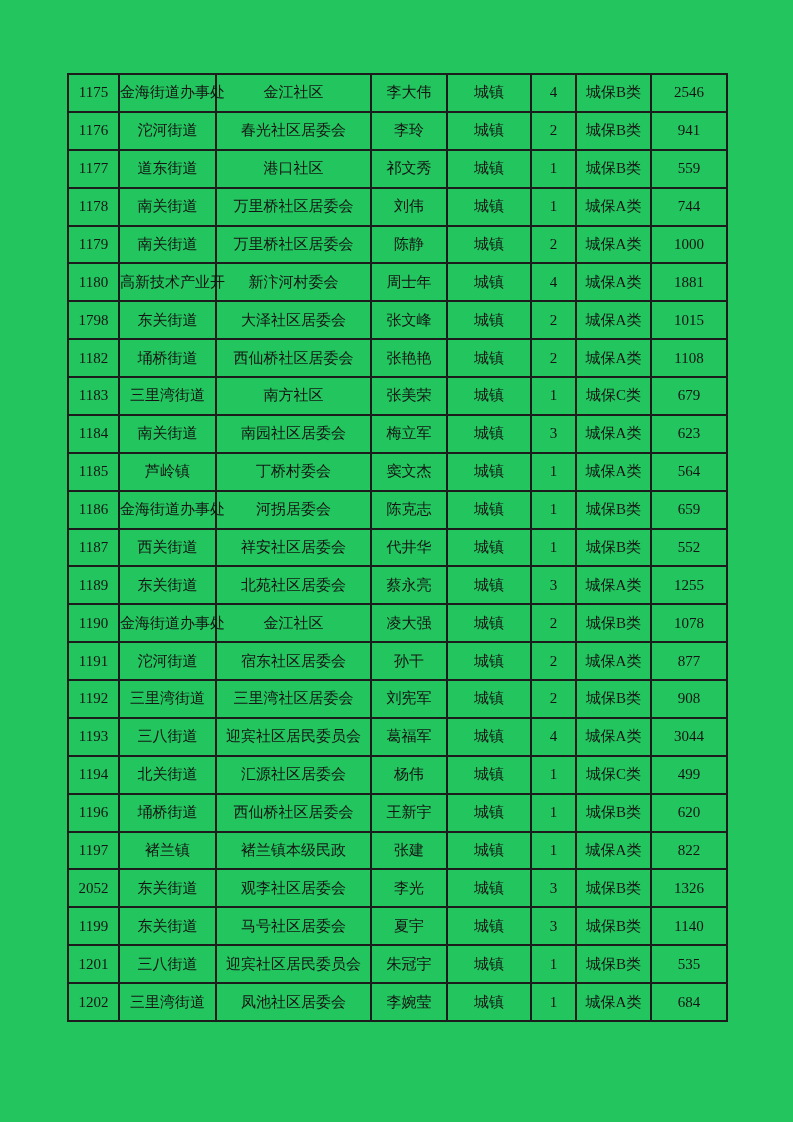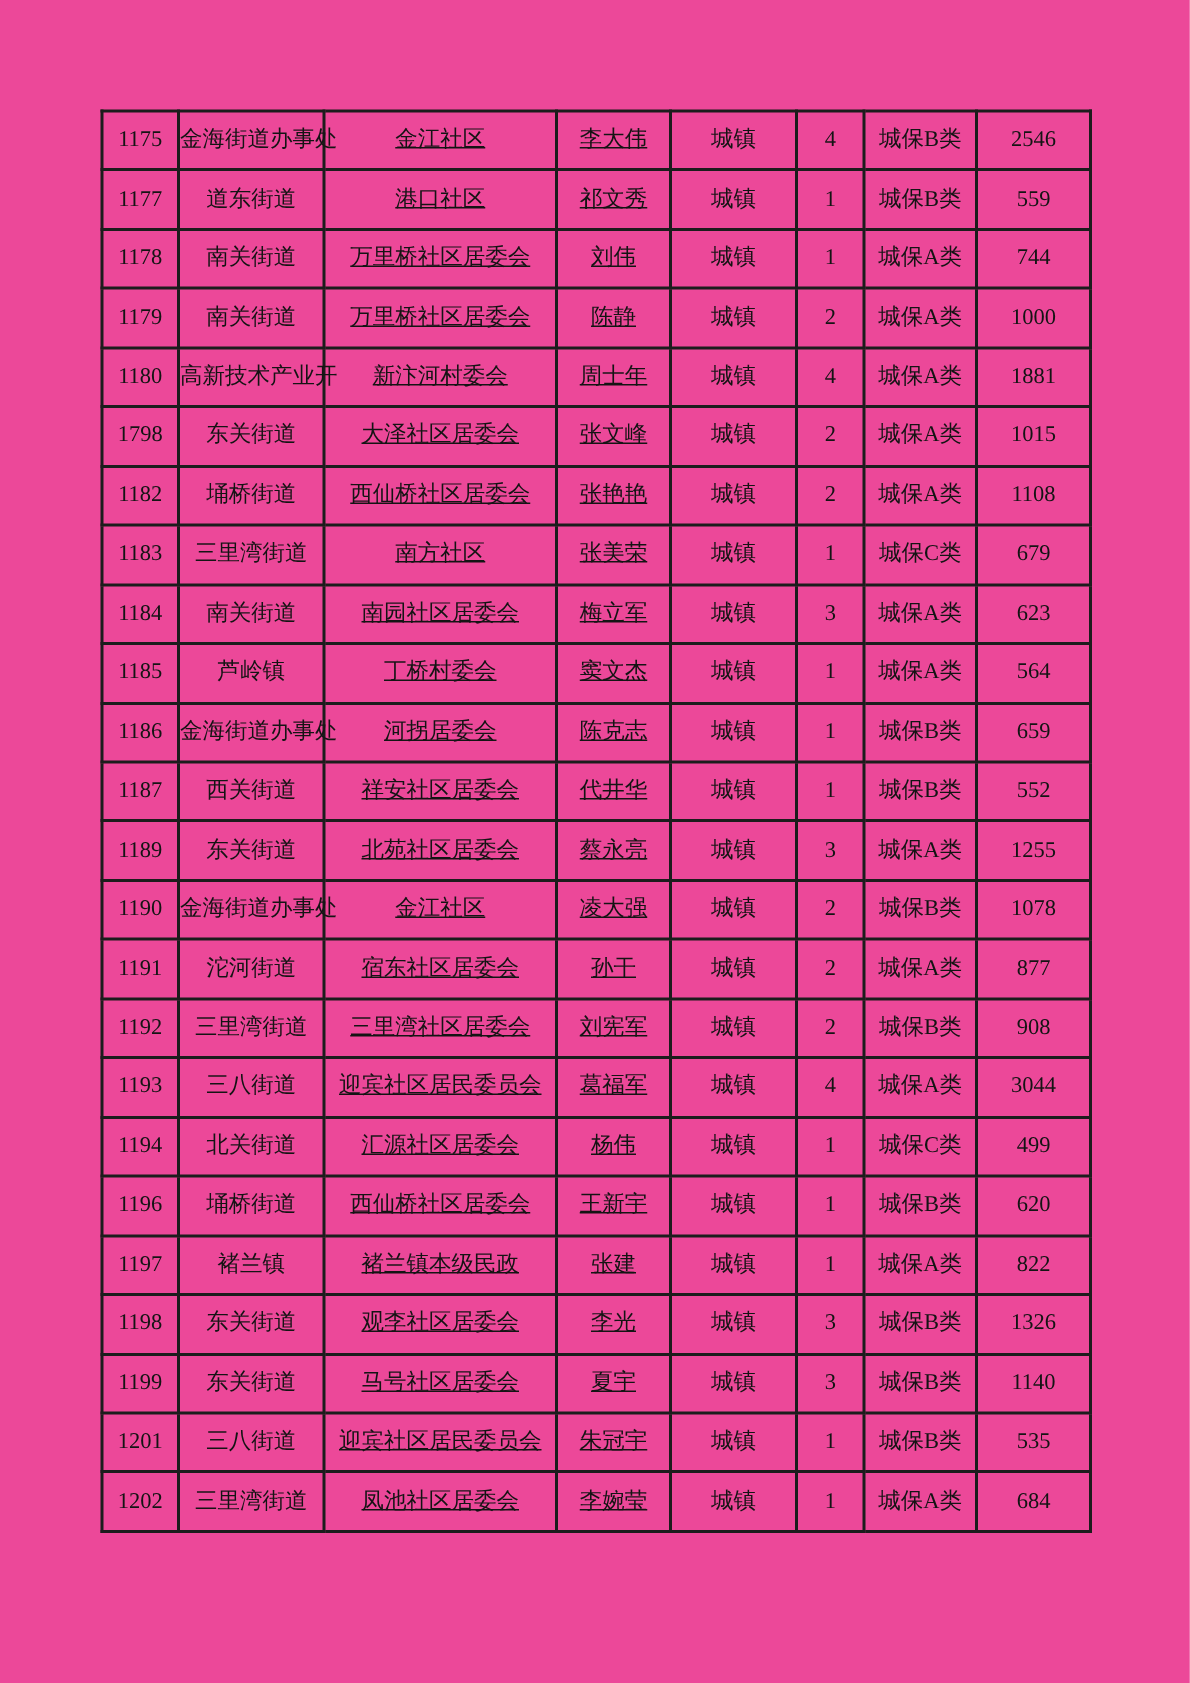--- a/index.html
+++ b/index.html
@@ -12,21 +12,21 @@
     background: #ffffff;
     position: relative;
     font-family: "Liberation Serif", "DejaVu Serif", serif;
   }
   .page {
     position: absolute;
     left: 0;
     top: 0;
     width: 793px;
     height: 1122px;
-    background: #ec4899;
+    background: #22c55e;
     overflow: hidden;
   }
   table.records {
     position: absolute;
     left: 67px;
     top: 73px;
     width: 659px;
     height: 949px;
     border-collapse: collapse;
     table-layout: fixed;
@@ -51,21 +51,20 @@
   col.c-category  { width: 75px; }
   col.c-amount    { width: 76px; }
 
   
   td[data-name="cell-street"] {
     overflow: visible;
   }
   td[data-name="cell-community"],
   td[data-name="cell-person"] {
     overflow: hidden;
-    text-decoration: underline;
   }
 </style>
 </head>
 <body>
 
 <div class="page" data-name="document-page">
   <table class="records" data-name="records-table">
     <colgroup>
       <col class="c-serial">
       <col class="c-street">
@@ -81,20 +80,30 @@
           <td data-name="cell-serial">1175</td>
           <td data-name="cell-street">金海街道办事处</td>
           <td data-name="cell-community">金江社区</td>
           <td data-name="cell-person">李大伟</td>
           <td data-name="cell-residence">城镇</td>
           <td data-name="cell-count">4</td>
           <td data-name="cell-category">城保B类</td>
           <td data-name="cell-amount">2546</td>
         </tr>
         <tr data-name="table-row">
+          <td data-name="cell-serial">1176</td>
+          <td data-name="cell-street">沱河街道</td>
+          <td data-name="cell-community">春光社区居委会</td>
+          <td data-name="cell-person">李玲</td>
+          <td data-name="cell-residence">城镇</td>
+          <td data-name="cell-count">2</td>
+          <td data-name="cell-category">城保B类</td>
+          <td data-name="cell-amount">941</td>
+        </tr>
+        <tr data-name="table-row">
           <td data-name="cell-serial">1177</td>
           <td data-name="cell-street">道东街道</td>
           <td data-name="cell-community">港口社区</td>
           <td data-name="cell-person">祁文秀</td>
           <td data-name="cell-residence">城镇</td>
           <td data-name="cell-count">1</td>
           <td data-name="cell-category">城保B类</td>
           <td data-name="cell-amount">559</td>
         </tr>
         <tr data-name="table-row">
@@ -271,21 +280,21 @@
           <td data-name="cell-serial">1197</td>
           <td data-name="cell-street">褚兰镇</td>
           <td data-name="cell-community">褚兰镇本级民政</td>
           <td data-name="cell-person">张建</td>
           <td data-name="cell-residence">城镇</td>
           <td data-name="cell-count">1</td>
           <td data-name="cell-category">城保A类</td>
           <td data-name="cell-amount">822</td>
         </tr>
         <tr data-name="table-row">
-          <td data-name="cell-serial">1198</td>
+          <td data-name="cell-serial">2052</td>
           <td data-name="cell-street">东关街道</td>
           <td data-name="cell-community">观李社区居委会</td>
           <td data-name="cell-person">李光</td>
           <td data-name="cell-residence">城镇</td>
           <td data-name="cell-count">3</td>
           <td data-name="cell-category">城保B类</td>
           <td data-name="cell-amount">1326</td>
         </tr>
         <tr data-name="table-row">
           <td data-name="cell-serial">1199</td>

